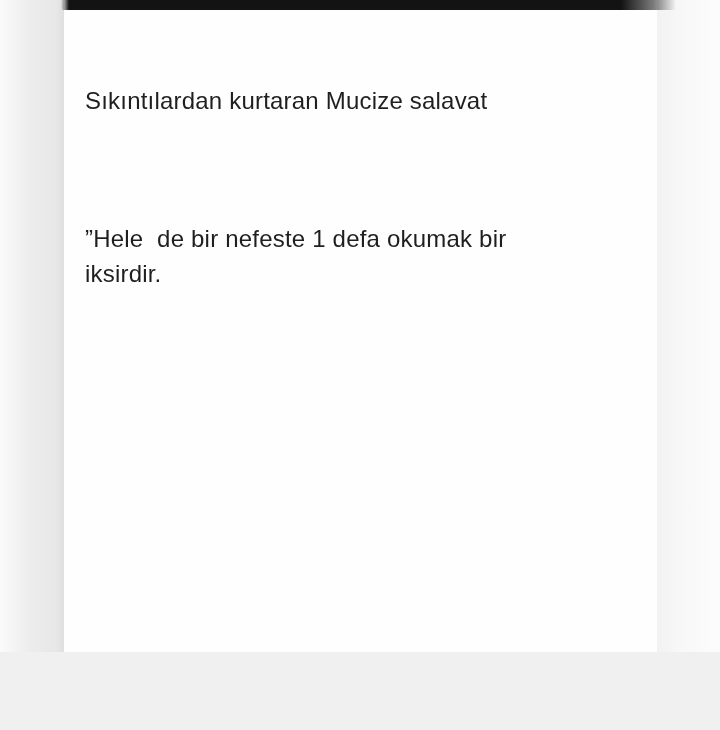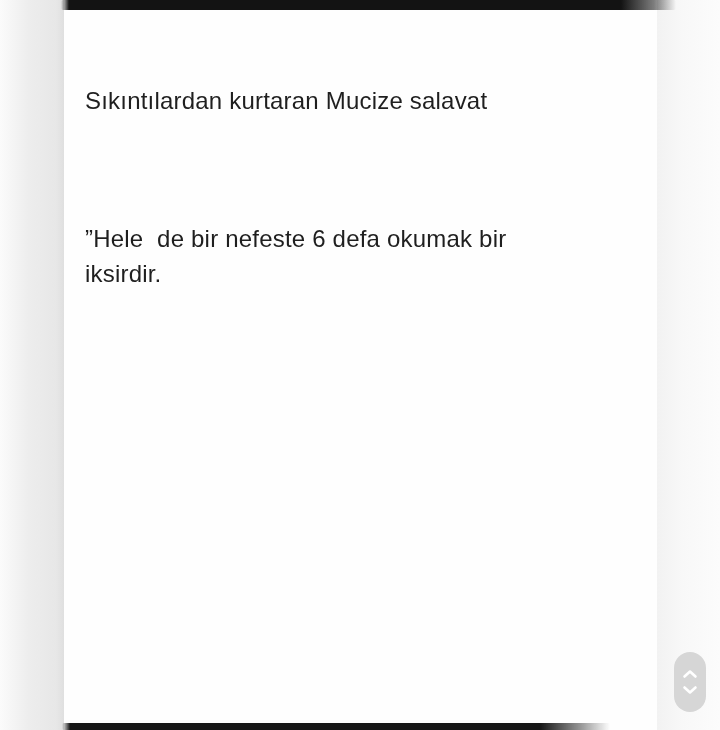--- a/index.html
+++ b/index.html
@@ -4,21 +4,21 @@
 <style>
   * { margin: 0; padding: 0; box-sizing: border-box; }
   html, body {
     width: 720px; height: 730px;
     font-family: "Liberation Sans", "DejaVu Sans", sans-serif;
     overflow: hidden;
     background: var(--background, #f0f0f0);
   }
   .stage {
     position: relative;
-    width: 720px; height: 730px;
+    width: 720px; height: 652px;
     overflow: hidden;
   }
   .bg-left {
     position: absolute; left: 0; top: 0; width: 64px; height: 730px;
     background: linear-gradient(90deg, #fbfbfb 0%, #ededed 45%, #e7e7e7 88%, #dfdfdf 100%);
   }
   .bg-right {
     position: absolute; left: 657px; top: 0; width: 63px; height: 730px;
     background: linear-gradient(90deg, #f2f2f2 0%, #f8f8f8 40%, #fcfcfc 100%);
   }
@@ -76,21 +76,21 @@
 <body>
 
 <div class="stage">
 
   <div class="bg-left"></div>
   <div class="bg-right"></div>
 
   <div class="paper">
     <div class="paper-text">
       <p>Sıkıntılardan kurtaran Mucize salavat</p>
-      <p>”Hele  de bir nefeste 6 defa okumak bir
+      <p>”Hele  de bir nefeste 1 defa okumak bir
 iksirdir.</p>
       
       
     </div>
   </div>
 
   <div class="edge-bar top"></div>
   <div class="edge-bar bottom"></div>
 
   <div class="scroll-pill">

